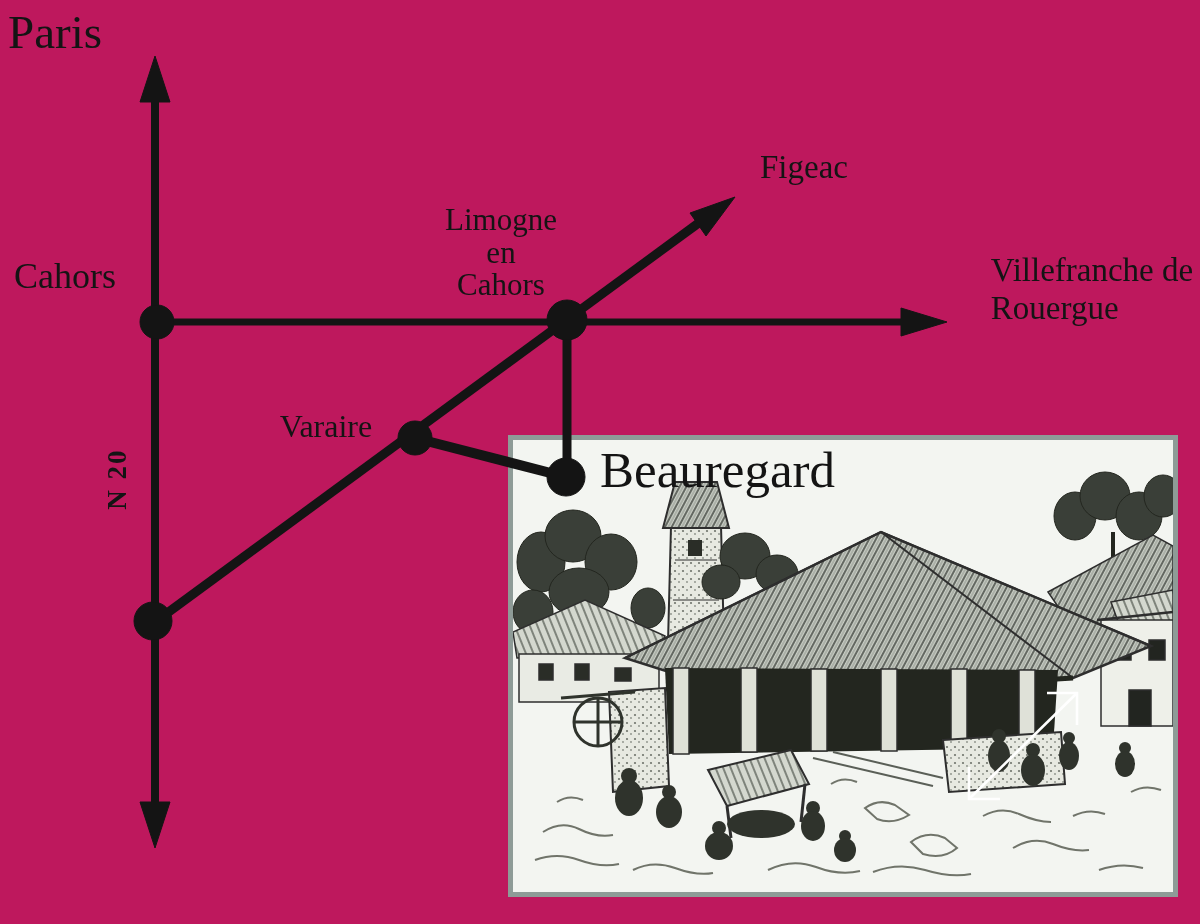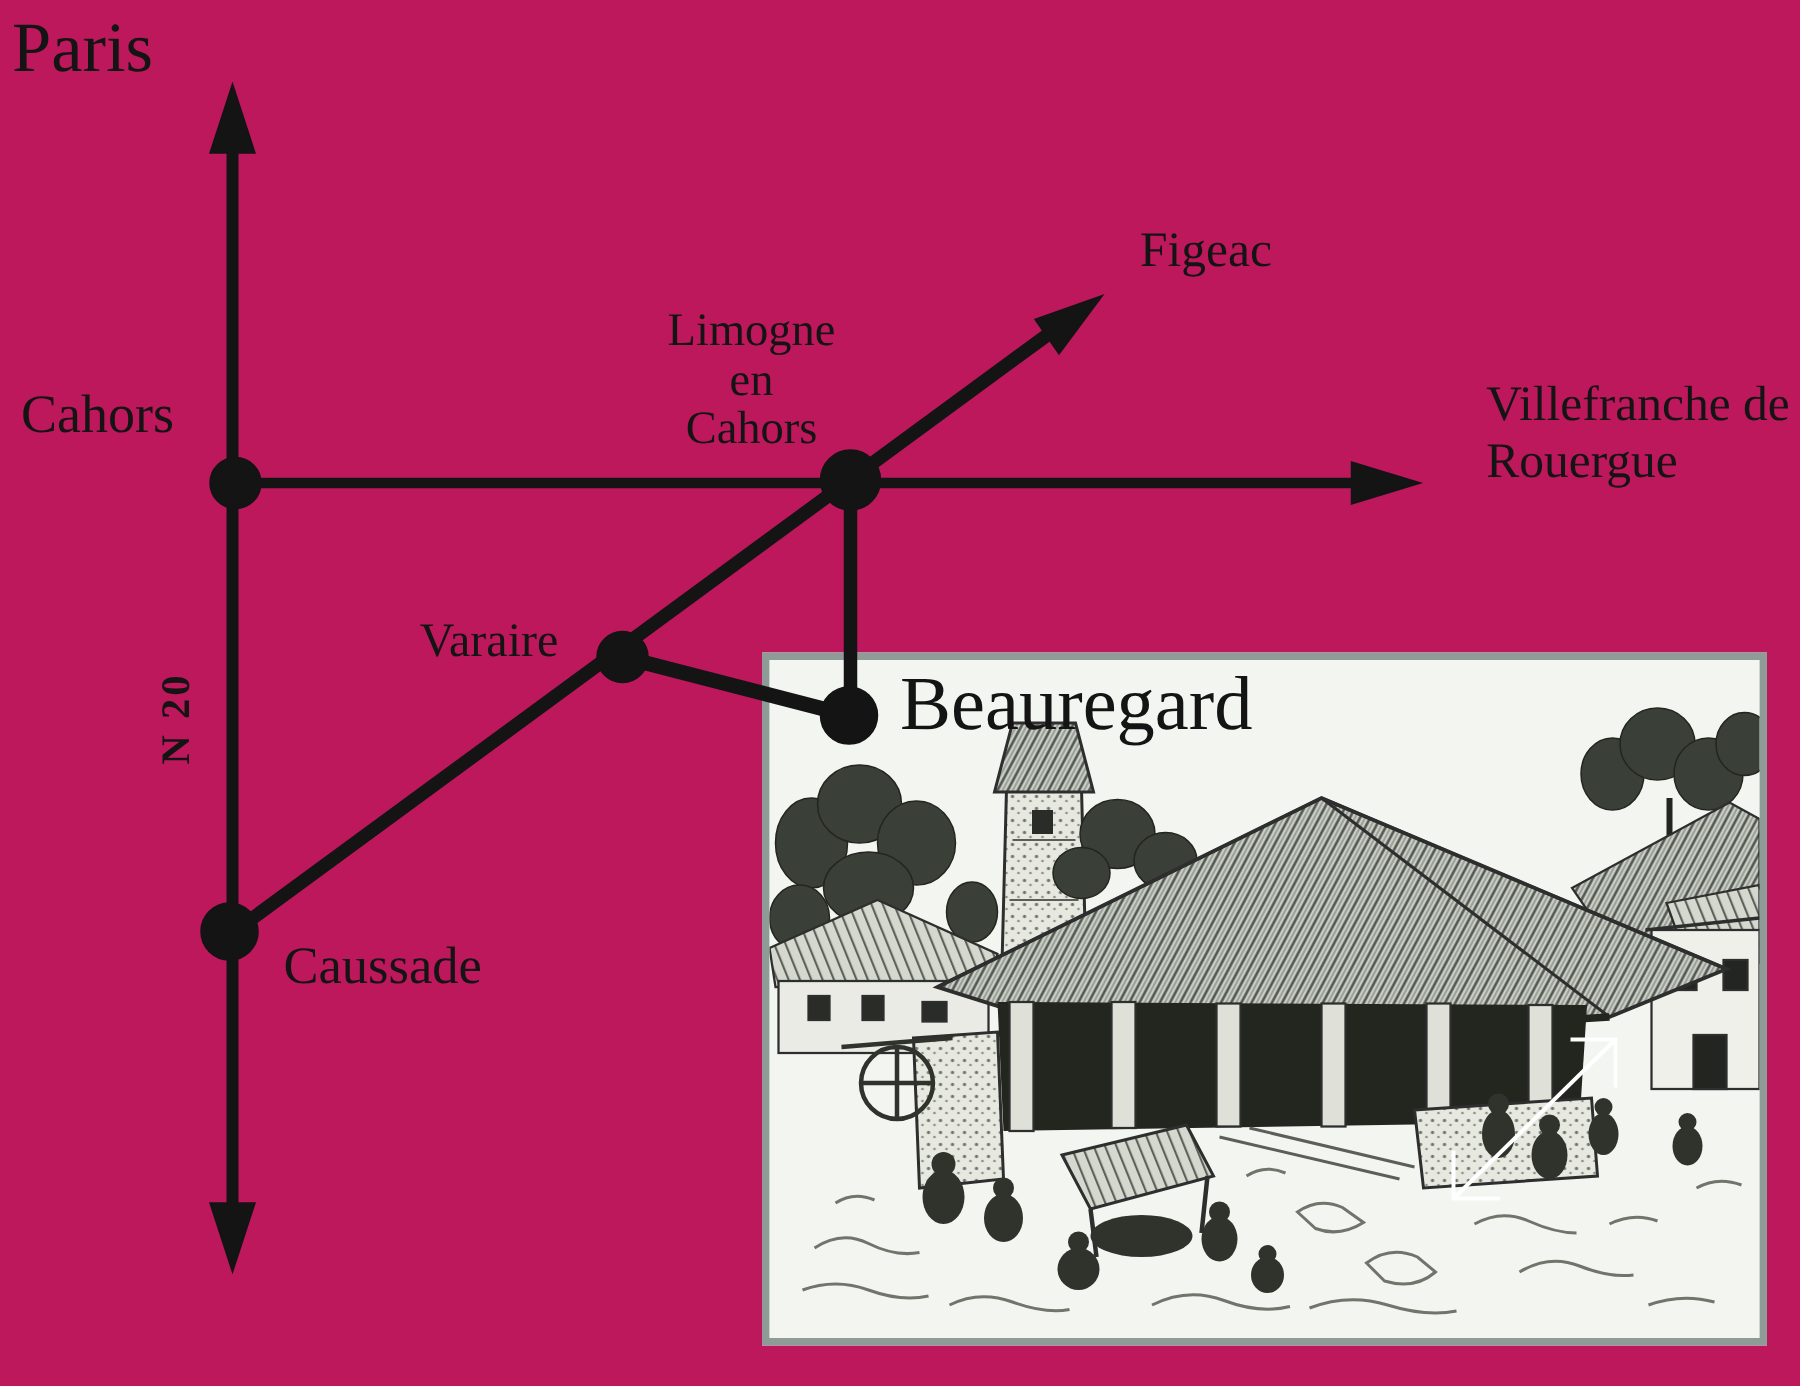--- a/index.html
+++ b/index.html
@@ -220,14 +220,13 @@
     <div>en</div>
     <div>Cahors</div>
   </div>
   <div class="lbl lbl-figeac">Figeac</div>
   <div class="lbl lbl-villefranche">
     <div>Villefranche de</div>
     <div>Rouergue</div>
   </div>
   <div class="lbl lbl-varaire">Varaire</div>
   <div class="lbl lbl-beauregard">Beauregard</div>
-  <div class="lbl lbl-caussade">Caussade</div>
 </div>
 
 </body></html>

